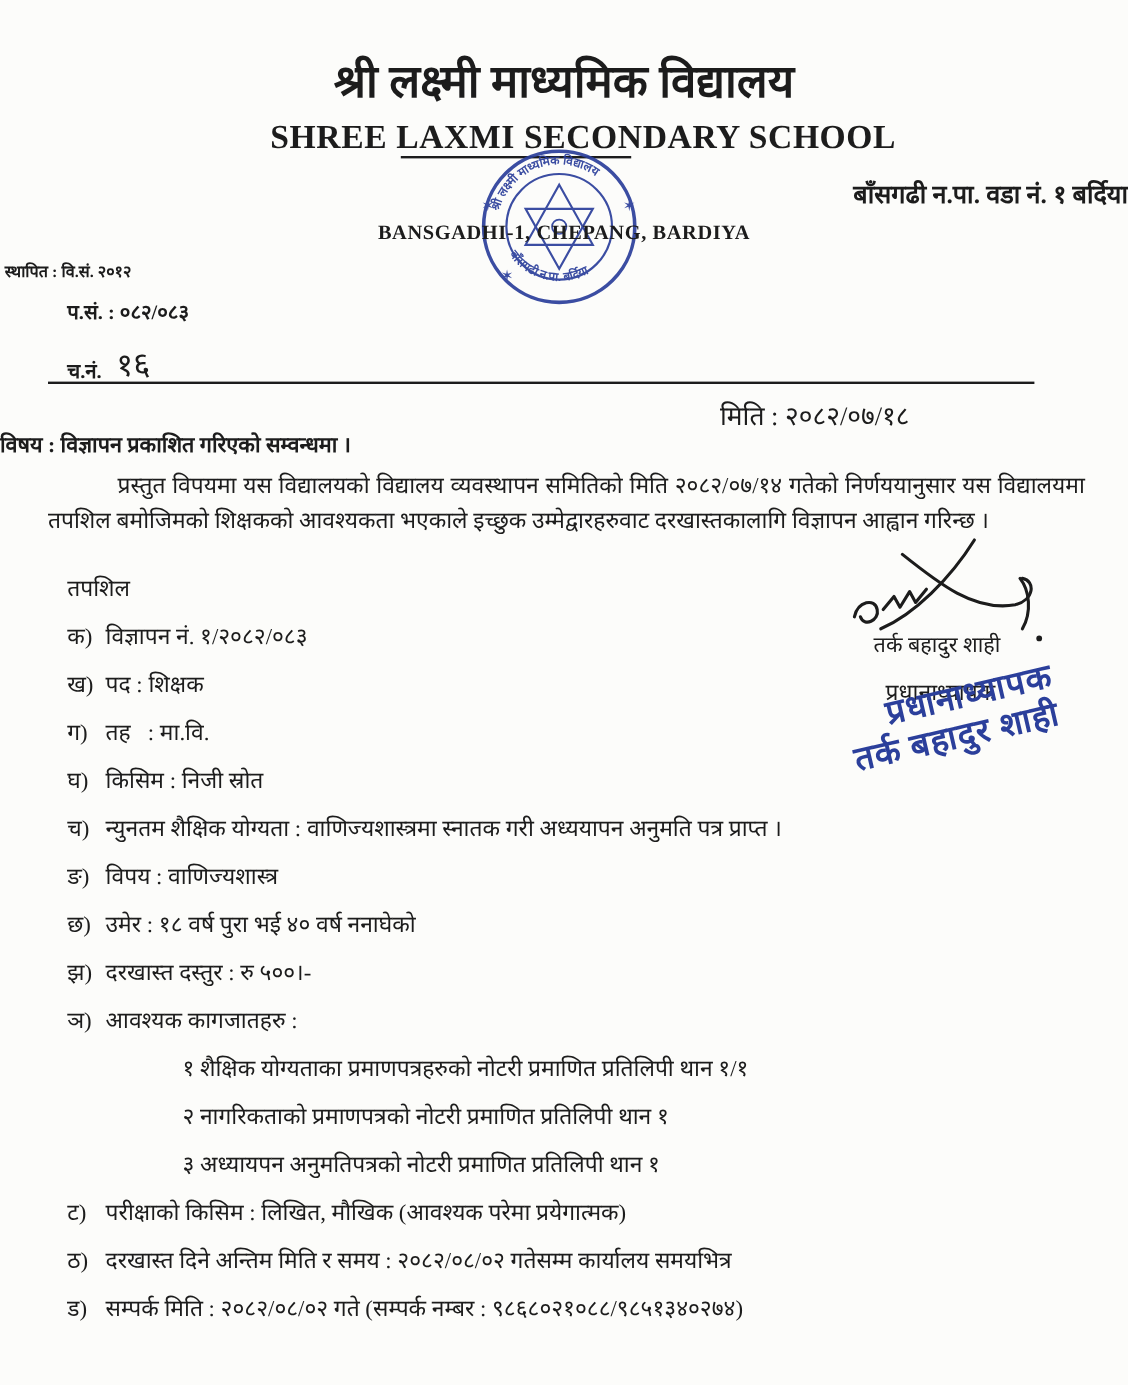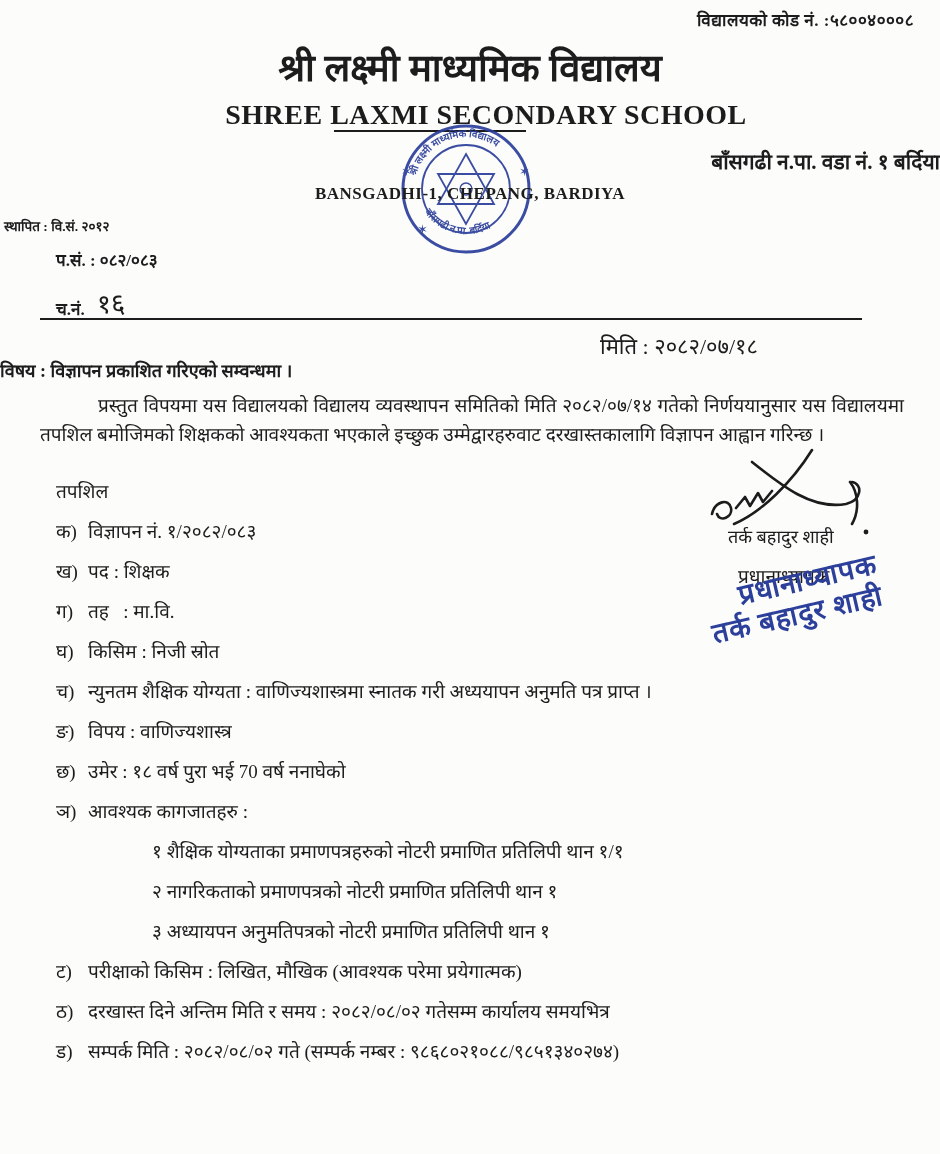--- a/index.html
+++ b/index.html
@@ -103,21 +103,20 @@
   }
   .sig-stamp .l1{font-size:28px;padding-left:34px;letter-spacing:1px;}
   .sig-stamp .l2{font-size:28px;letter-spacing:1px;}
   .stamp-text{fill:var(--stamp-blue);}
 </style>
 </head>
 <body>
 
 <div class="sheet">
 
-  <div class="code">विद्यालयको कोड नं. :५८००४०००८</div>
 
   <div class="title-np">श्री लक्ष्मी माध्यमिक विद्यालय</div>
   <div class="title-en">SHREE LAXMI SECONDARY SCHOOL</div>
   <div class="title-underline"></div>
 
   <svg class="stamp-svg" viewBox="0 0 146 146">
     <defs>
       <path id="arcTop" d="M 21,73 A 52,52 0 0 1 125,73"></path>
       <path id="arcBottom" d="M 25,82 A 50,50 0 0 0 121,82"></path>
     </defs>
@@ -157,21 +156,22 @@
 
   <div class="details">
     <div class="row">तपशिल</div>
 
     <div class="row"><span class="lbl">क)</span><span>विज्ञापन नं. १/२०८२/०८३</span></div>
     <div class="row"><span class="lbl">ख)</span><span>पद : शिक्षक</span></div>
     <div class="row"><span class="lbl">ग)</span><span>तह&nbsp;&nbsp; : मा.वि.</span></div>
     <div class="row"><span class="lbl">घ)</span><span>किसिम : निजी स्रोत</span></div>
     <div class="row"><span class="lbl">च)</span><span>न्युनतम शैक्षिक योग्यता : वाणिज्यशास्त्रमा स्नातक गरी अध्ययापन अनुमति पत्र प्राप्त ।</span></div>
     <div class="row"><span class="lbl">ङ)</span><span>विपय : वाणिज्यशास्त्र</span></div>
-    <div class="row"><span class="lbl">छ)</span><span>उमेर : १८ वर्ष पुरा भई 70 वर्ष ननाघेको</span></div>
+    <div class="row"><span class="lbl">छ)</span><span>उमेर : १८ वर्ष पुरा भई ४० वर्ष ननाघेको</span></div>
+    <div class="row"><span class="lbl">झ)</span><span>दरखास्त दस्तुर : रु ५००।-</span></div>
     <div class="row"><span class="lbl">ञ)</span><span>आवश्यक कागजातहरु :</span></div>
 
     <div class="row doc">१ शैक्षिक योग्यताका प्रमाणपत्रहरुको नोटरी प्रमाणित प्रतिलिपी थान १/१</div>
     <div class="row doc">२ नागरिकताको प्रमाणपत्रको नोटरी प्रमाणित प्रतिलिपी थान १</div>
     <div class="row doc">३ अध्यायपन अनुमतिपत्रको नोटरी प्रमाणित प्रतिलिपी थान १</div>
 
     <div class="row"><span class="lbl">ट)</span><span>परीक्षाको किसिम : लिखित, मौखिक (आवश्यक परेमा प्रयेगात्मक)</span></div>
     <div class="row"><span class="lbl">ठ)</span><span>दरखास्त दिने अन्तिम मिति र समय : २०८२/०८/०२ गतेसम्म कार्यालय समयभित्र</span></div>
     <div class="row"><span class="lbl">ड)</span><span>सम्पर्क मिति : २०८२/०८/०२ गते (सम्पर्क नम्बर : ९८६८०२१०८८/९८५१३४०२७४)</span></div>
   </div>

